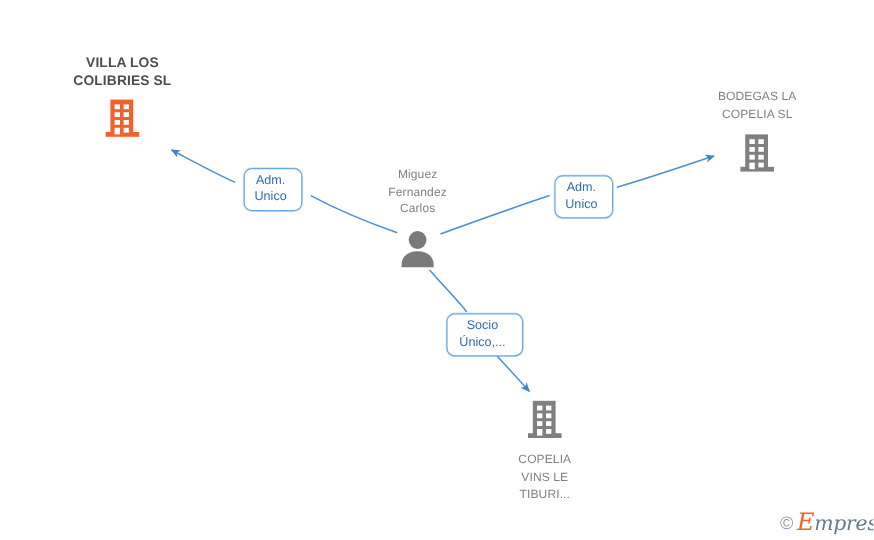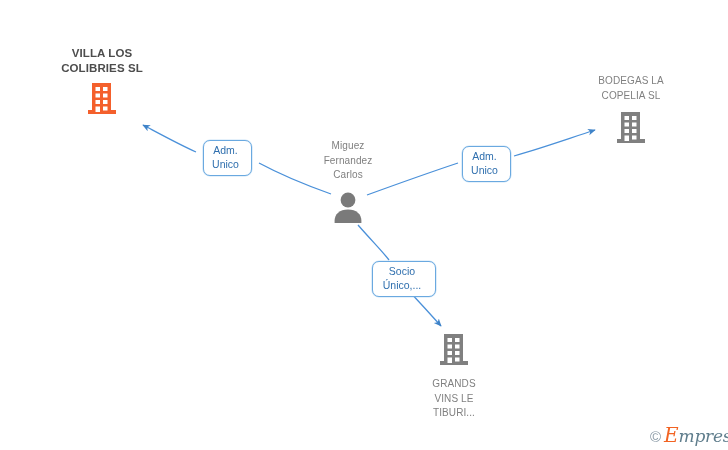--- a/index.html
+++ b/index.html
@@ -184,21 +184,21 @@
         <rect x="9.5" y="6" width="4.5" height="4" fill="#ffffff"></rect>
         <rect x="17" y="6" width="4.5" height="4" fill="#ffffff"></rect>
         <rect x="9.5" y="12.5" width="4.5" height="4" fill="#ffffff"></rect>
         <rect x="17" y="12.5" width="4.5" height="4" fill="#ffffff"></rect>
         <rect x="9.5" y="19" width="4.5" height="4" fill="#ffffff"></rect>
         <rect x="17" y="19" width="4.5" height="4" fill="#ffffff"></rect>
         <rect x="9.5" y="25.5" width="4.5" height="5.5" fill="#ffffff"></rect>
         <rect x="17" y="25.5" width="4.5" height="4" fill="#ffffff"></rect>
       </svg>
     </div>
-    <div class="node-label label-company" style="margin-top:9px;">GRANDS
+    <div class="node-label label-company" style="margin-top:9px;">COPELIA
 VINS LE
 TIBURI...</div>
   </div>
 
   <div class="chip" style="left:203px; top:140px; width:49px;">Adm.
 Unico</div>
 
   <div class="chip" style="left:462px; top:146px; width:49px;">Adm.
 Unico</div>
 

